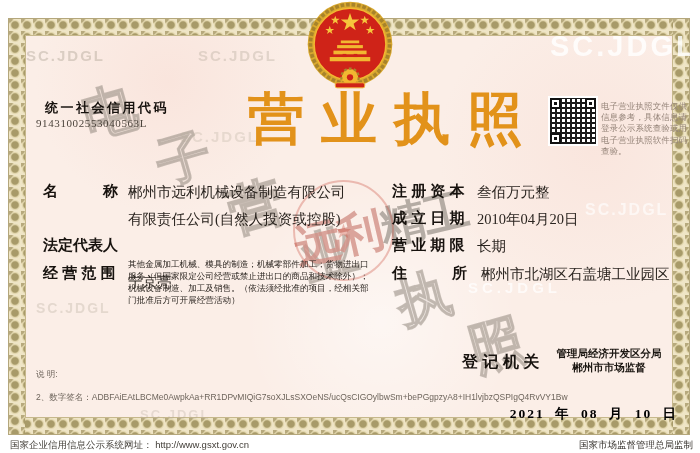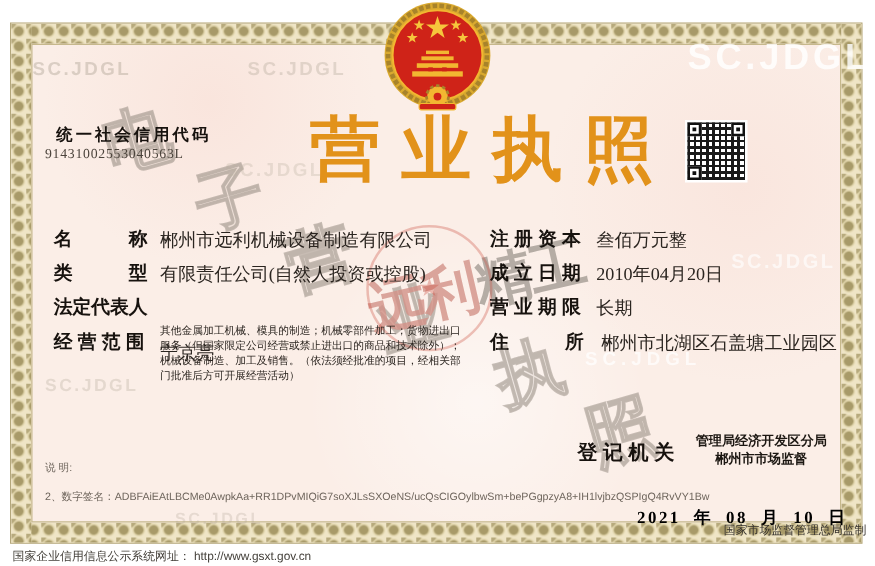--- a/index.html
+++ b/index.html
@@ -56,21 +56,21 @@
   .reg-label{position:absolute;left:462px;top:352px;font-size:16px;font-weight:bold;color:#17120e;z-index:10;white-space:nowrap;}
   .reg-name{position:absolute;left:548px;top:347px;width:122px;font-size:10.5px;line-height:13.5px;
             font-weight:bold;color:#1c1712;text-align:center;z-index:10;}
   .reg-date{position:absolute;left:492px;top:405px;width:186px;text-align:right;font-size:13.5px;
             font-weight:bold;color:#000000;letter-spacing:2px;word-spacing:5px;z-index:10;
             font-family:"Liberation Serif",serif;}
   
   .note{position:absolute;font-size:8.5px;color:#6e655c;z-index:10;white-space:nowrap;}
   
   .footer-left{position:absolute;left:10px;top:439px;font-size:9.5px;color:#44403a;z-index:10;}
-  .footer-right{position:absolute;right:7px;top:418px;font-size:9.5px;color:#35312c;z-index:10;}
+  .footer-right{position:absolute;right:7px;top:439px;font-size:9.5px;color:#35312c;z-index:10;}
   
   .wm-char{position:absolute;font-size:54px;font-weight:bold;z-index:5;
            font-family:"Liberation Serif",serif;color:rgba(150,140,130,.14);
            -webkit-text-stroke:1.3px rgba(148,138,128,.5);transform:rotate(-16deg);}
   .wm-brand{position:absolute;left:293px;top:198px;font-size:46px;font-weight:bold;z-index:6;
             transform:rotate(-13deg);white-space:nowrap;letter-spacing:-2px;}
   .wm-brand .p1{color:rgba(210,145,135,.8);}
   .wm-brand .p2{color:rgba(158,150,142,.75);}
   .seal{position:absolute;left:293px;top:180px;width:97px;height:97px;border-radius:50%;
         border:2.5px solid rgba(202,74,58,.32);z-index:7;display:flex;align-items:center;justify-content:center;}
@@ -147,24 +147,24 @@
   <div class="ccode">91431002553040563L</div>
   <div class="title">营业执照</div>
 
   <div class="qr">
     <div class="qr-inner">
       <div class="finder tl"></div>
       <div class="finder tr"></div>
       <div class="finder bl"></div>
     </div>
   </div>
+  <div class="qr-caption">电子营业执照文件仅供信息参考，具体信息请登录公示系统查验或用电子营业执照软件扫码查验。</div>
 
   <div class="flabel" style="left:43px;top:182px;">名　　　称</div>
   <div class="fvalue" style="left:128px;top:183px;">郴州市远利机械设备制造有限公司</div>
-  <div class="flabel" style="left:43px;top:209px;">类　　　型</div>
   <div class="fvalue" style="left:128px;top:210px;">有限责任公司(自然人投资或控股)</div>
   <div class="flabel" style="left:43px;top:236px;">法定代表人</div>
   <div class="fvalue" style="left:128px;top:237px;margin-top:36px;">宁京亮</div>
   <div class="flabel" style="left:43px;top:264px;">经 营 范 围</div>
   <div class="scope-text">其他金属加工机械、模具的制造；机械零部件加工；货物进出口
 服务（但国家限定公司经营或禁止进出口的商品和技术除外）；
 机械设备制造、加工及销售。（依法须经批准的项目，经相关部
 门批准后方可开展经营活动）</div>
 
   <div class="flabel" style="left:392px;top:182px;">注 册 资 本</div>

